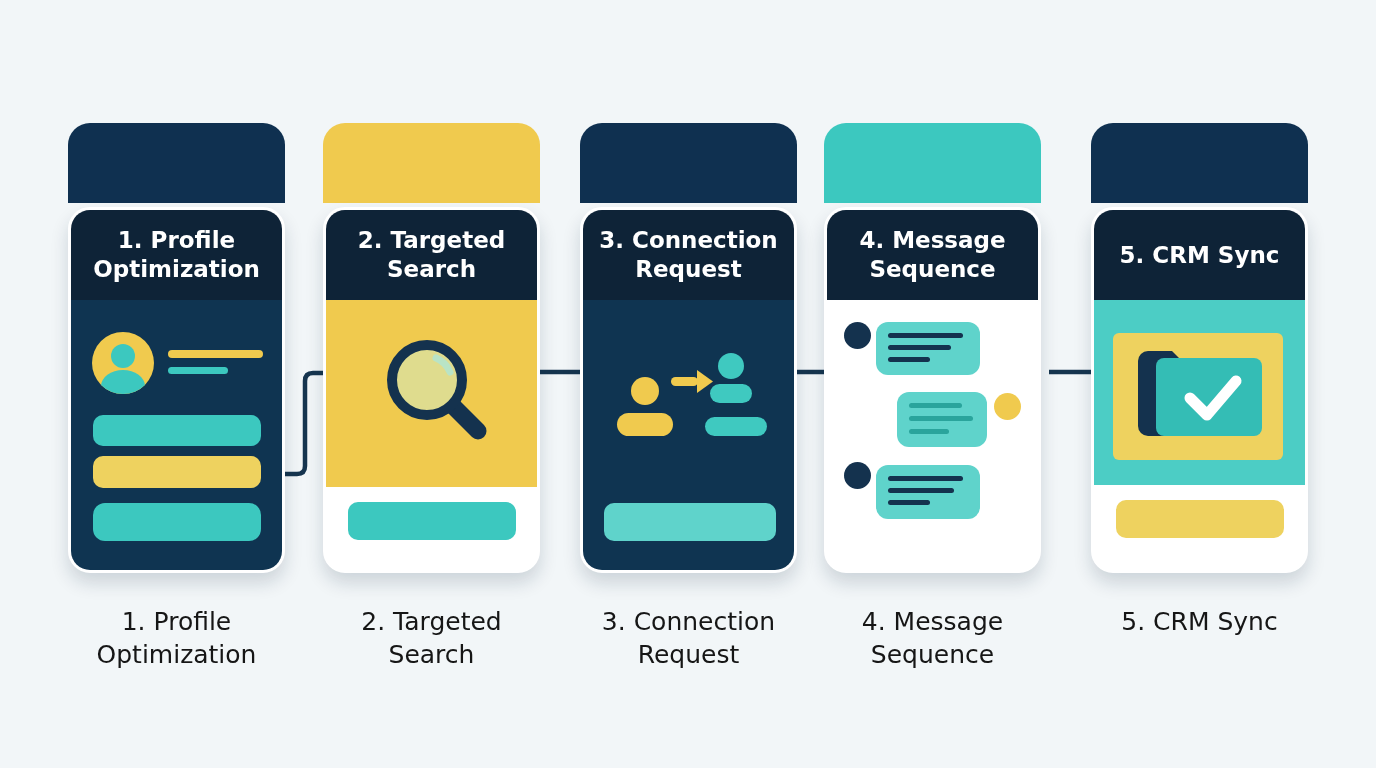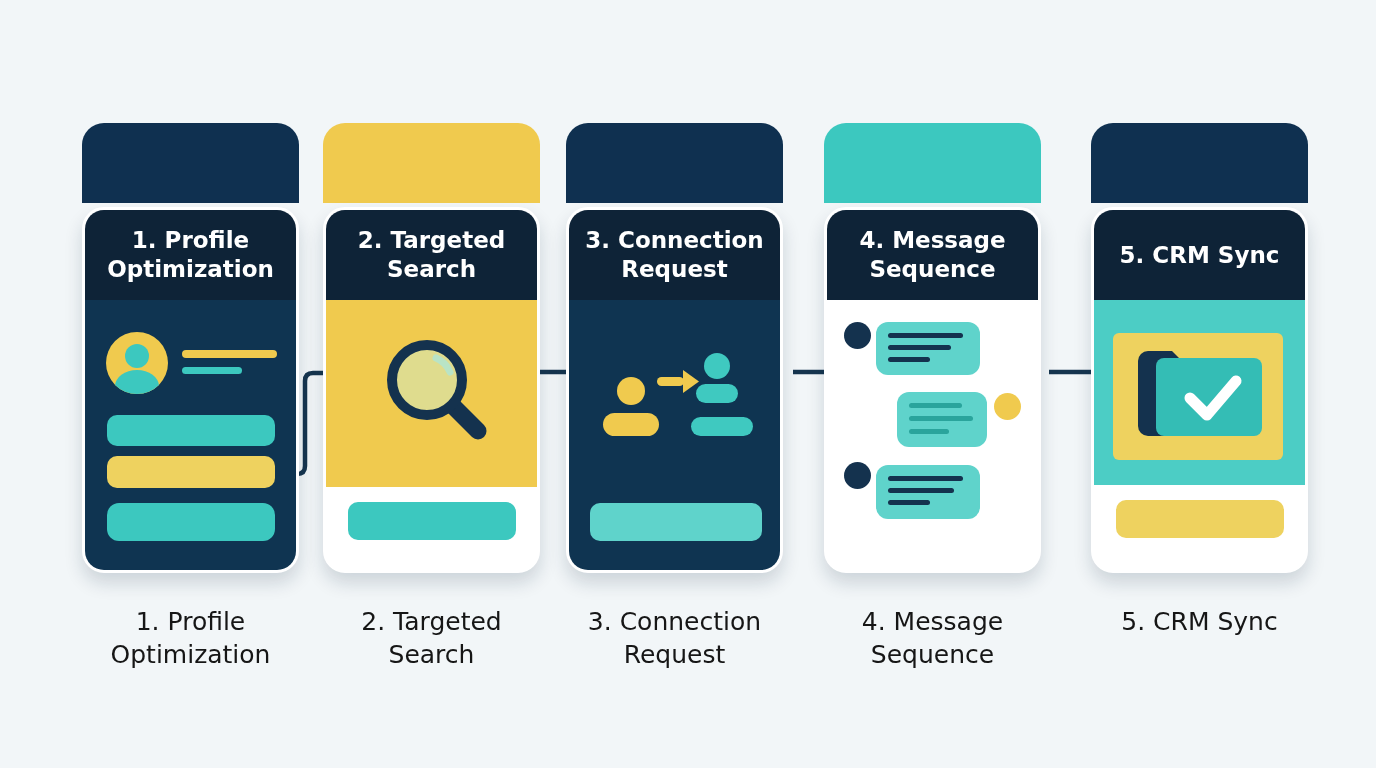--- a/index.html
+++ b/index.html
@@ -56,21 +56,21 @@
 
 <div class="canvas">
 
   <svg class="connectors" width="1376" height="768" viewBox="0 0 1376 768">
     <path d="M284,474 H297 Q305,474 305,466 V381 Q305,373 313,373 H326" fill="none" stroke="#16354f" stroke-width="4.5" stroke-linecap="round"></path>
     <path d="M538,372 H580" fill="none" stroke="#16354f" stroke-width="4.5"></path>
     <path d="M793,372 H840" fill="none" stroke="#16354f" stroke-width="4.5"></path>
     <path d="M1049,372 H1093" fill="none" stroke="#16354f" stroke-width="4.5"></path>
   </svg>
 
-  <div class="step" style="left:82px">
+  <div class="step" style="left:68px">
     <div class="tab navy"></div>
     <div class="card">
       <div class="card-header">1. Profile Optimization</div>
       <div class="card-body body-navy">
         <svg class="avatar" viewBox="0 0 62 62">
           <defs>
               <clipPath id="avclip">
                 <circle cx="31" cy="31" r="31"></circle>
               </clipPath>
             </defs>
@@ -101,21 +101,21 @@
           <path d="M110,58 A26,26 0 0 1 124,72" fill="none" stroke="#b9e4c6" stroke-width="7" stroke-linecap="round"></path>
         </svg>
       </div>
       <div class="footer">
         <div class="pill teal"></div>
       </div>
     </div>
     <div class="caption">2. Targeted Search</div>
   </div>
 
-  <div class="step" style="left:566px">
+  <div class="step" style="left:580px">
     <div class="tab navy"></div>
     <div class="card">
       <div class="card-header">3. Connection Request</div>
       <div class="card-body body-navy">
         <svg class="fill-svg" viewBox="0 0 211 270">
           <g>
             <circle cx="62" cy="91" r="14" fill="#f0ca4e"></circle>
             <rect x="34" y="113" width="56" height="23" rx="11.5" fill="#f0ca4e"></rect>
           </g>
           <g>

